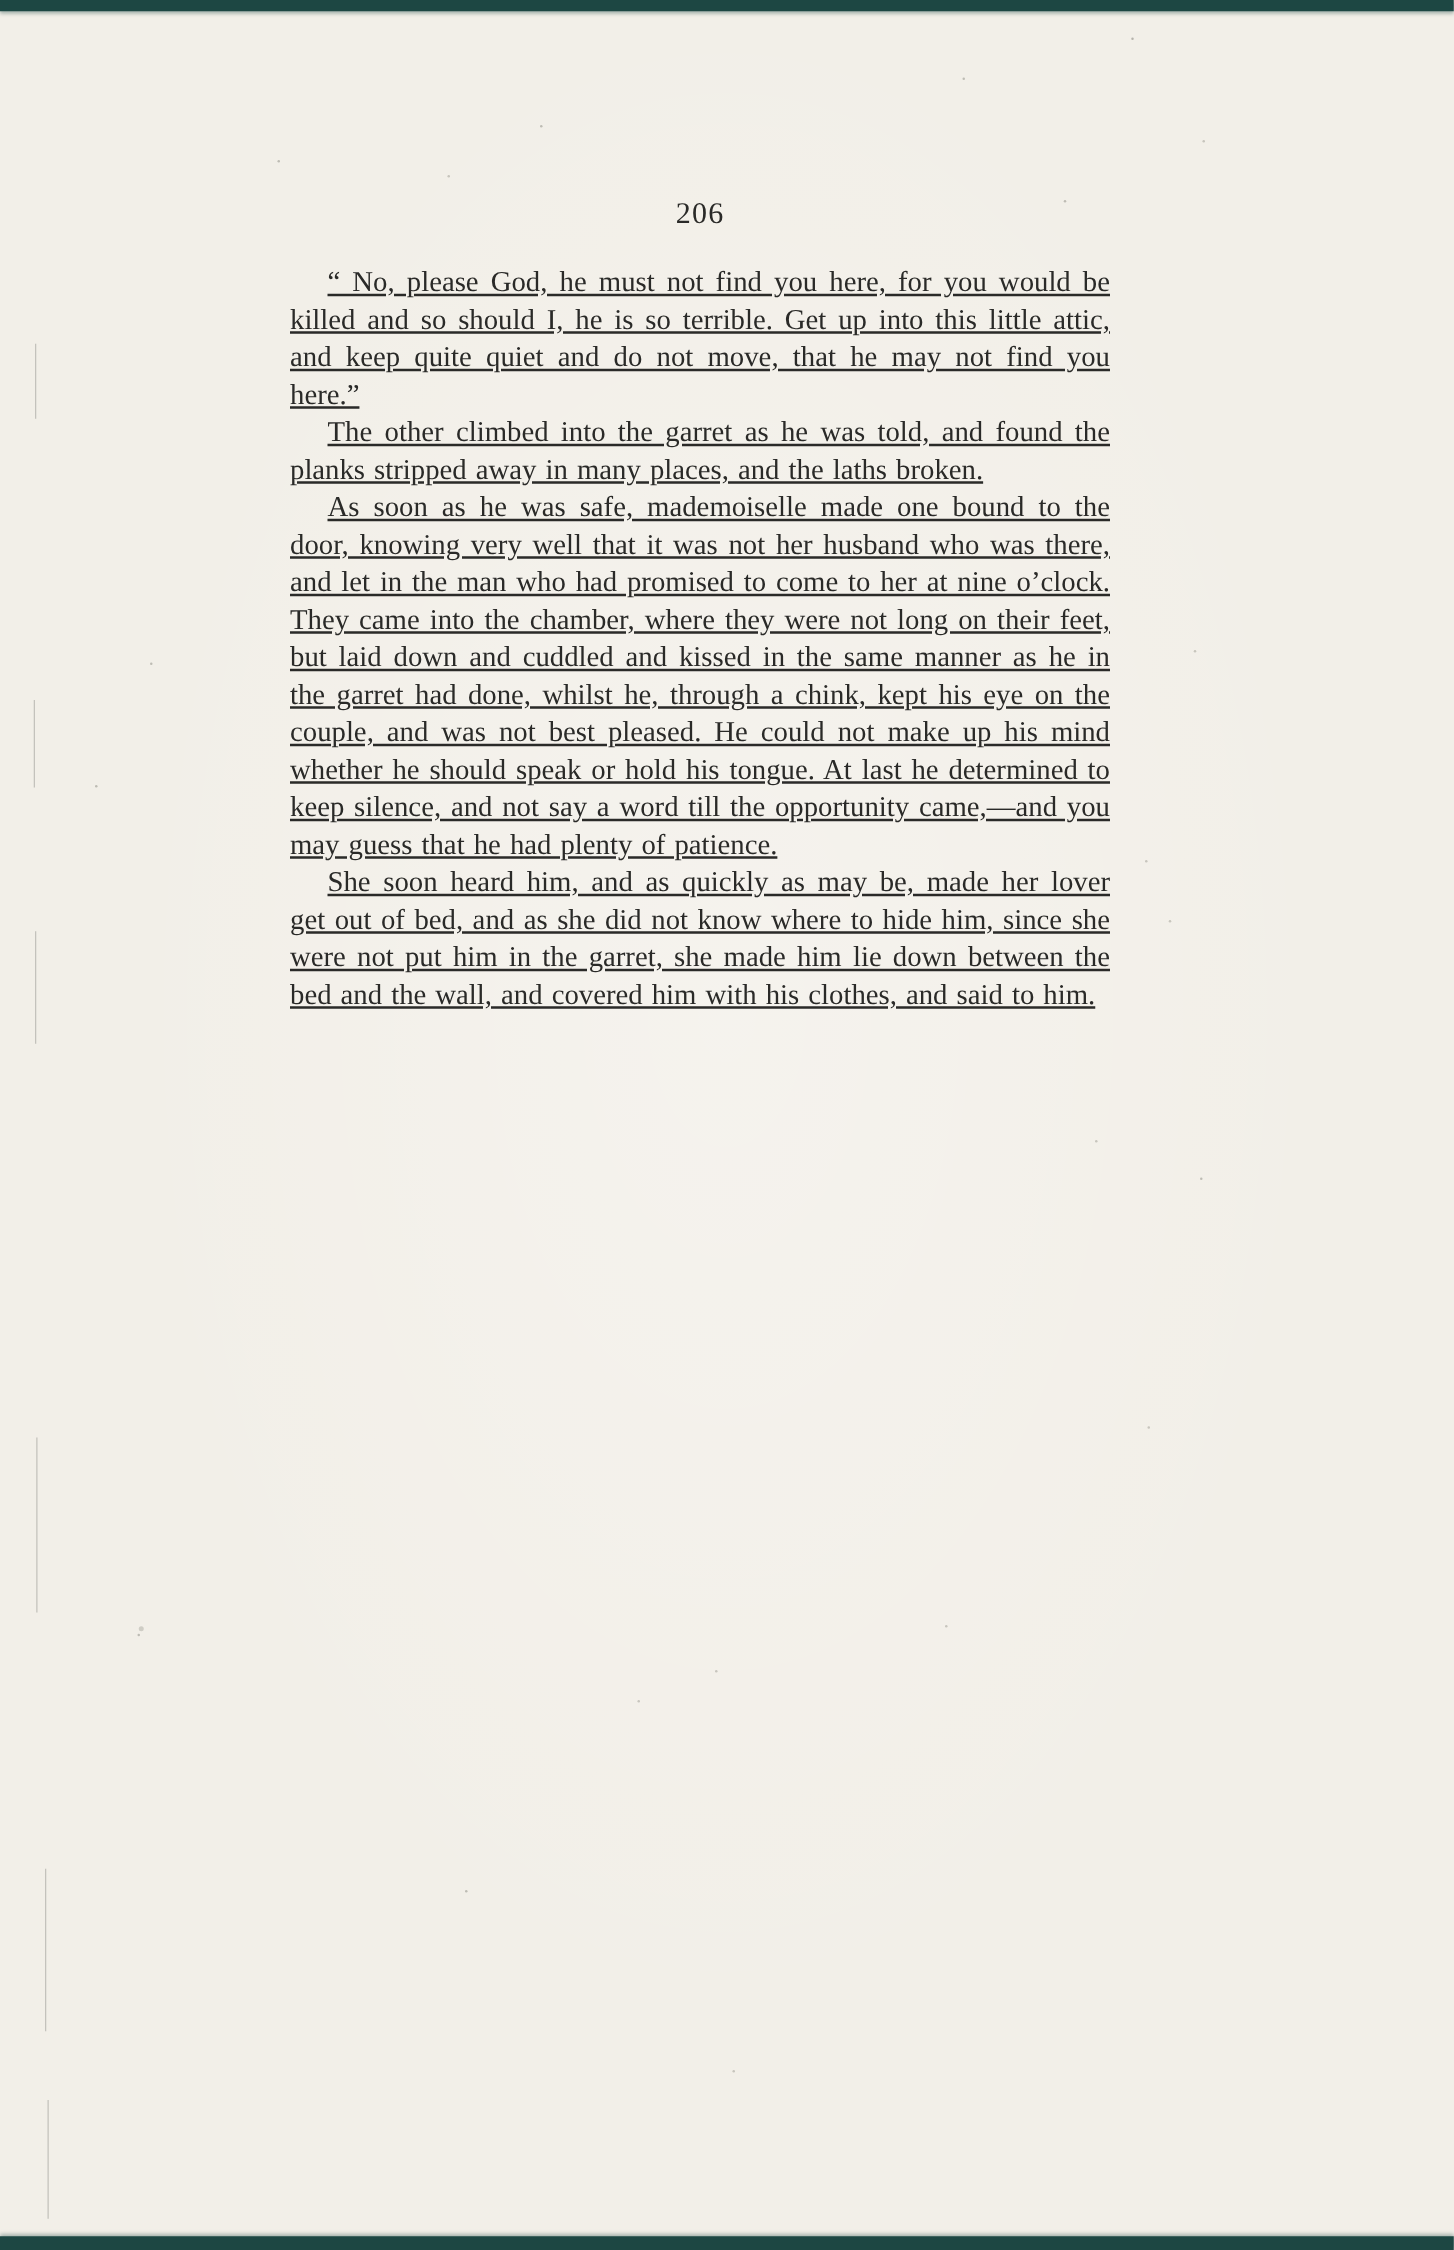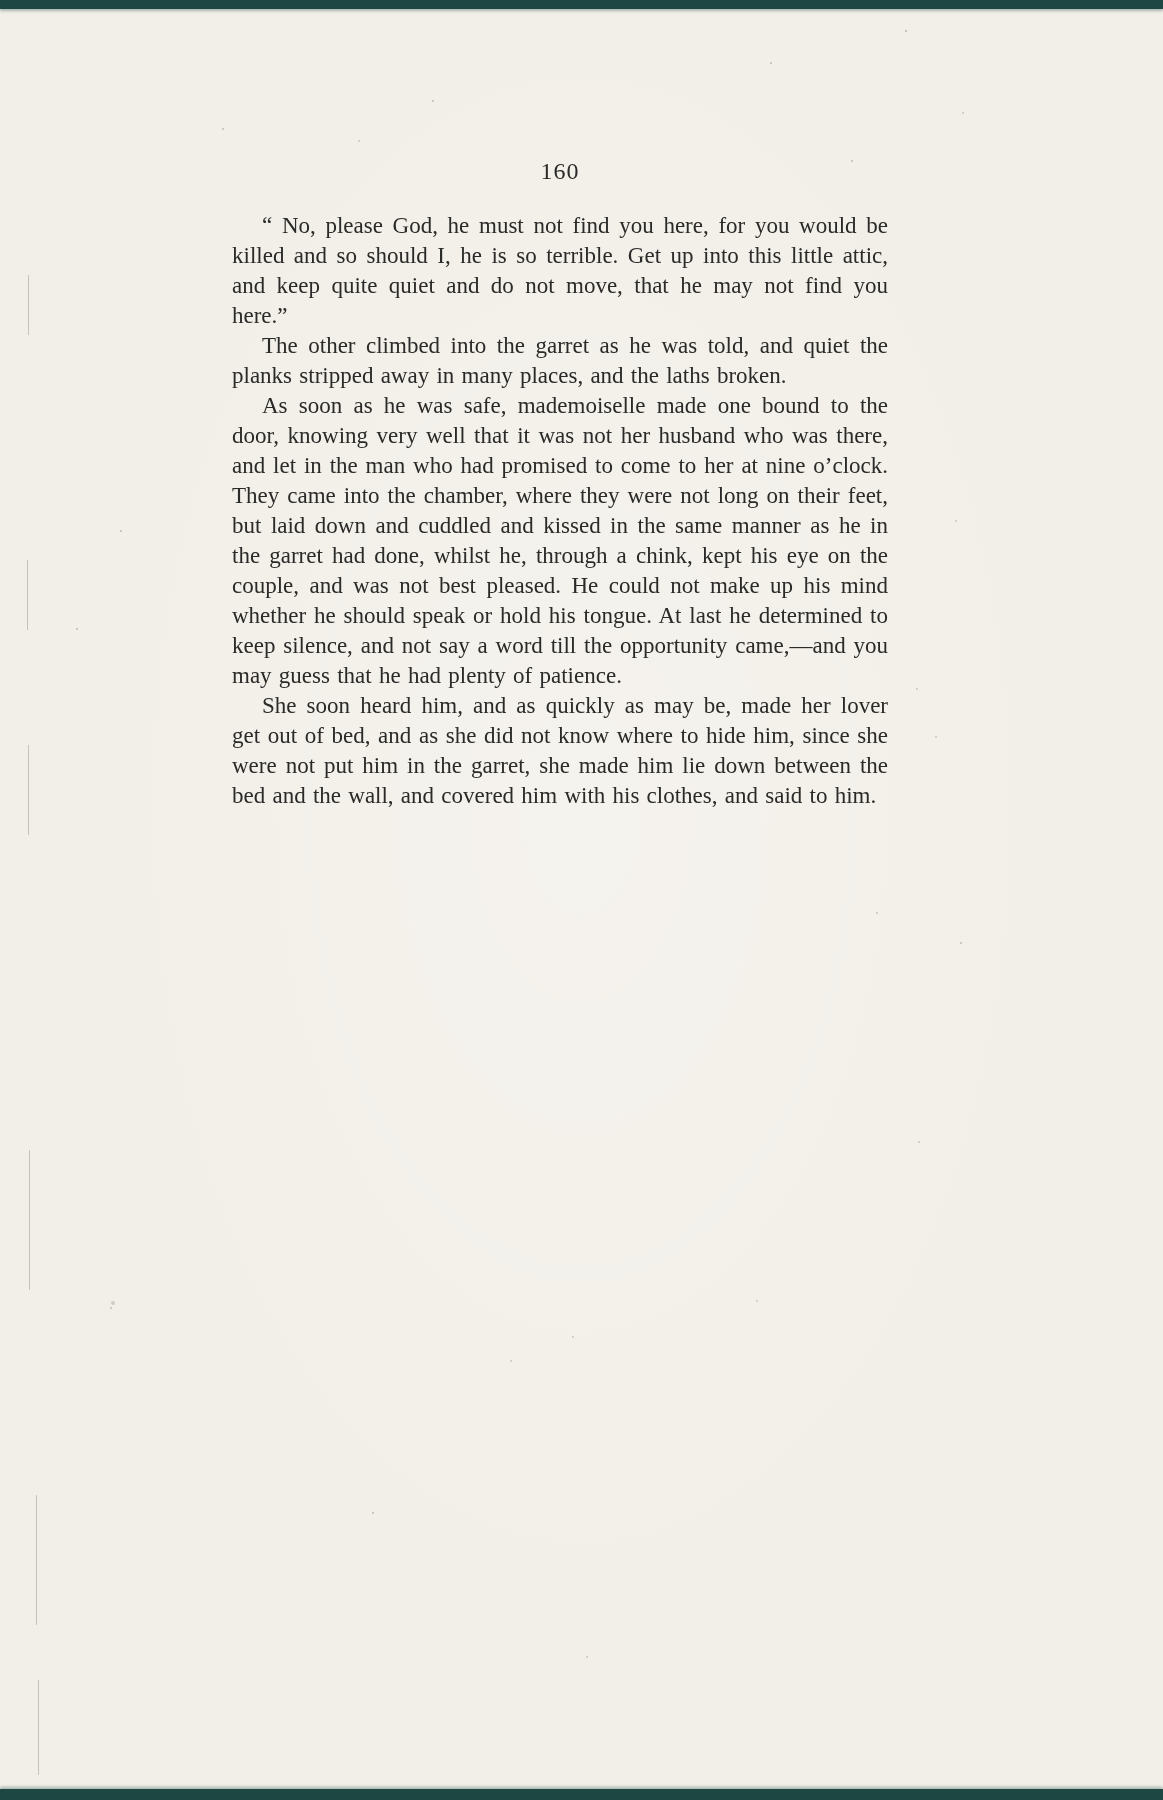--- a/index.html
+++ b/index.html
@@ -46,20 +46,21 @@
   }
   .text-block {
     position: absolute;
     top: 211px;
     left: 232px;
     width: 656px;
     font-size: 23px;
     line-height: 30px;
     text-align: justify;
     color: var(--ink);
+    text-decoration: underline;
   }
   .text-block p {
     margin: 0;
     text-indent: 30px;
     word-spacing: 1.5px;
   }
 
   
   .gutter-line {
     position: absolute;
@@ -114,24 +115,24 @@
 
   <div class="speckles"></div>
 
   <div class="gutter-line gl1"></div>
   <div class="gutter-line gl2"></div>
   <div class="gutter-line gl3"></div>
   <div class="gutter-line gl4"></div>
   <div class="gutter-line gl5"></div>
   <div class="gutter-line gl6"></div>
 
-  <div class="page-number">160</div>
+  <div class="page-number">206</div>
 
   <div class="text-block">
     <p>“ No, please God, he must not find you here, for you would be killed and so should I, he is so terrible. Get up into this little attic, and keep quite quiet and do not move, that he may not find you here.”</p>
-    <p>The other climbed into the garret as he was told, and quiet the planks stripped away in many places, and the laths broken.</p>
+    <p>The other climbed into the garret as he was told, and found the planks stripped away in many places, and the laths broken.</p>
     <p>As soon as he was safe, mademoiselle made one bound to the door, knowing very well that it was not her husband who was there, and let in the man who had promised to come to her at nine o’clock.  They came into the chamber, where they were not long on their feet, but laid down and cuddled and kissed in the same manner as he in the garret had done, whilst he, through a chink, kept his eye on the couple, and was not best pleased. He could not make up his mind whether he should speak or hold his tongue.  At last he determined to keep silence, and not say a word till the opportunity came,—and you may guess that he had plenty of patience.</p>
     <p>She soon heard him, and as quickly as may be, made her lover get out of bed, and as she did not know where to hide him, since she were not put him in the garret, she made him lie down between the bed and the wall, and covered him with his clothes, and said to him.</p>
   </div>
 
   <div class="scan-bar bottom"></div>
 
 </div>
 
 </body></html>

